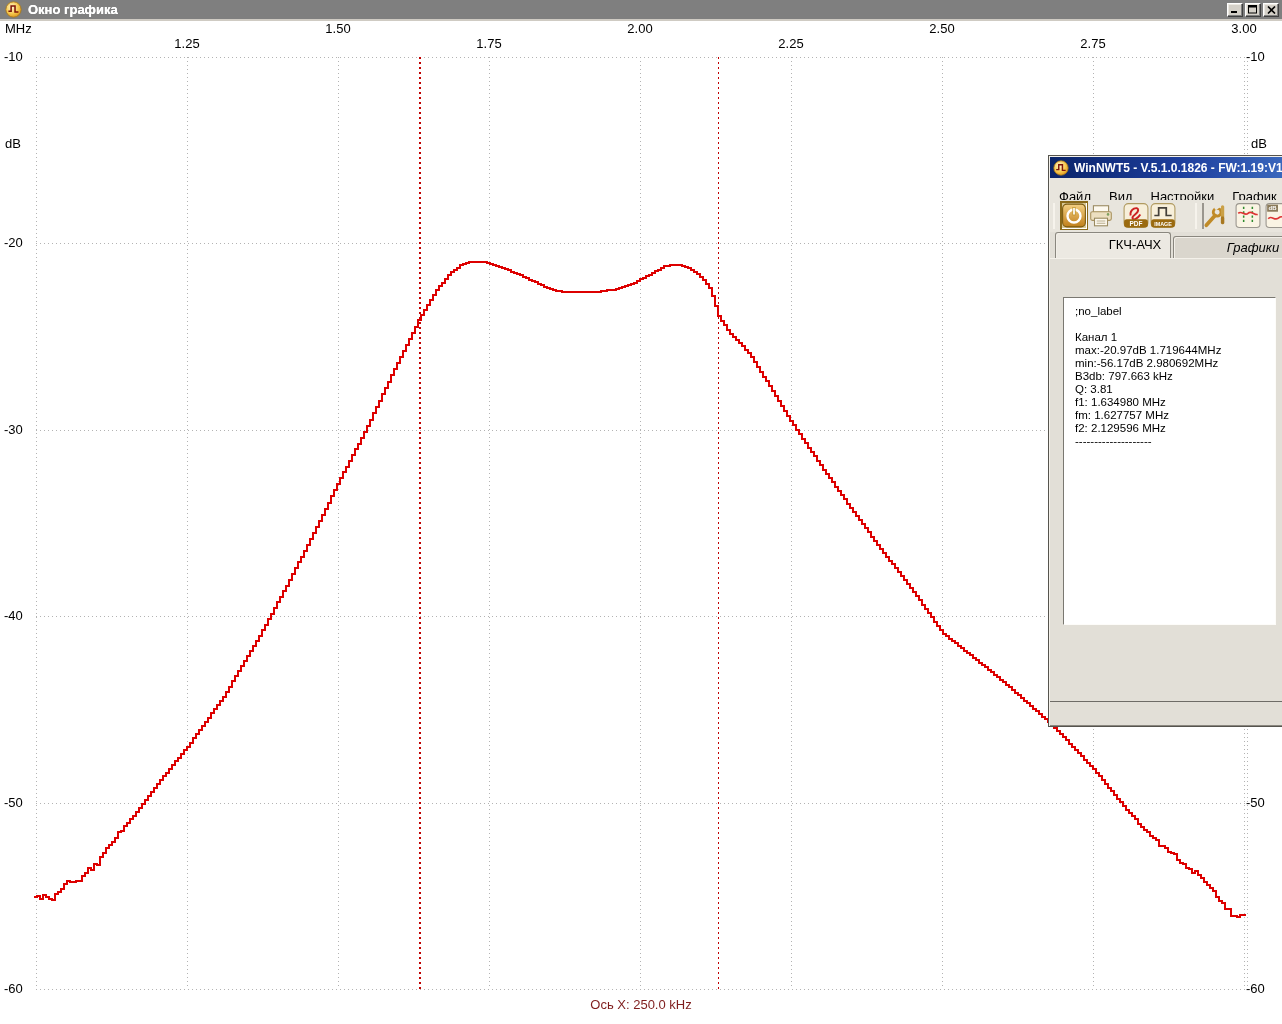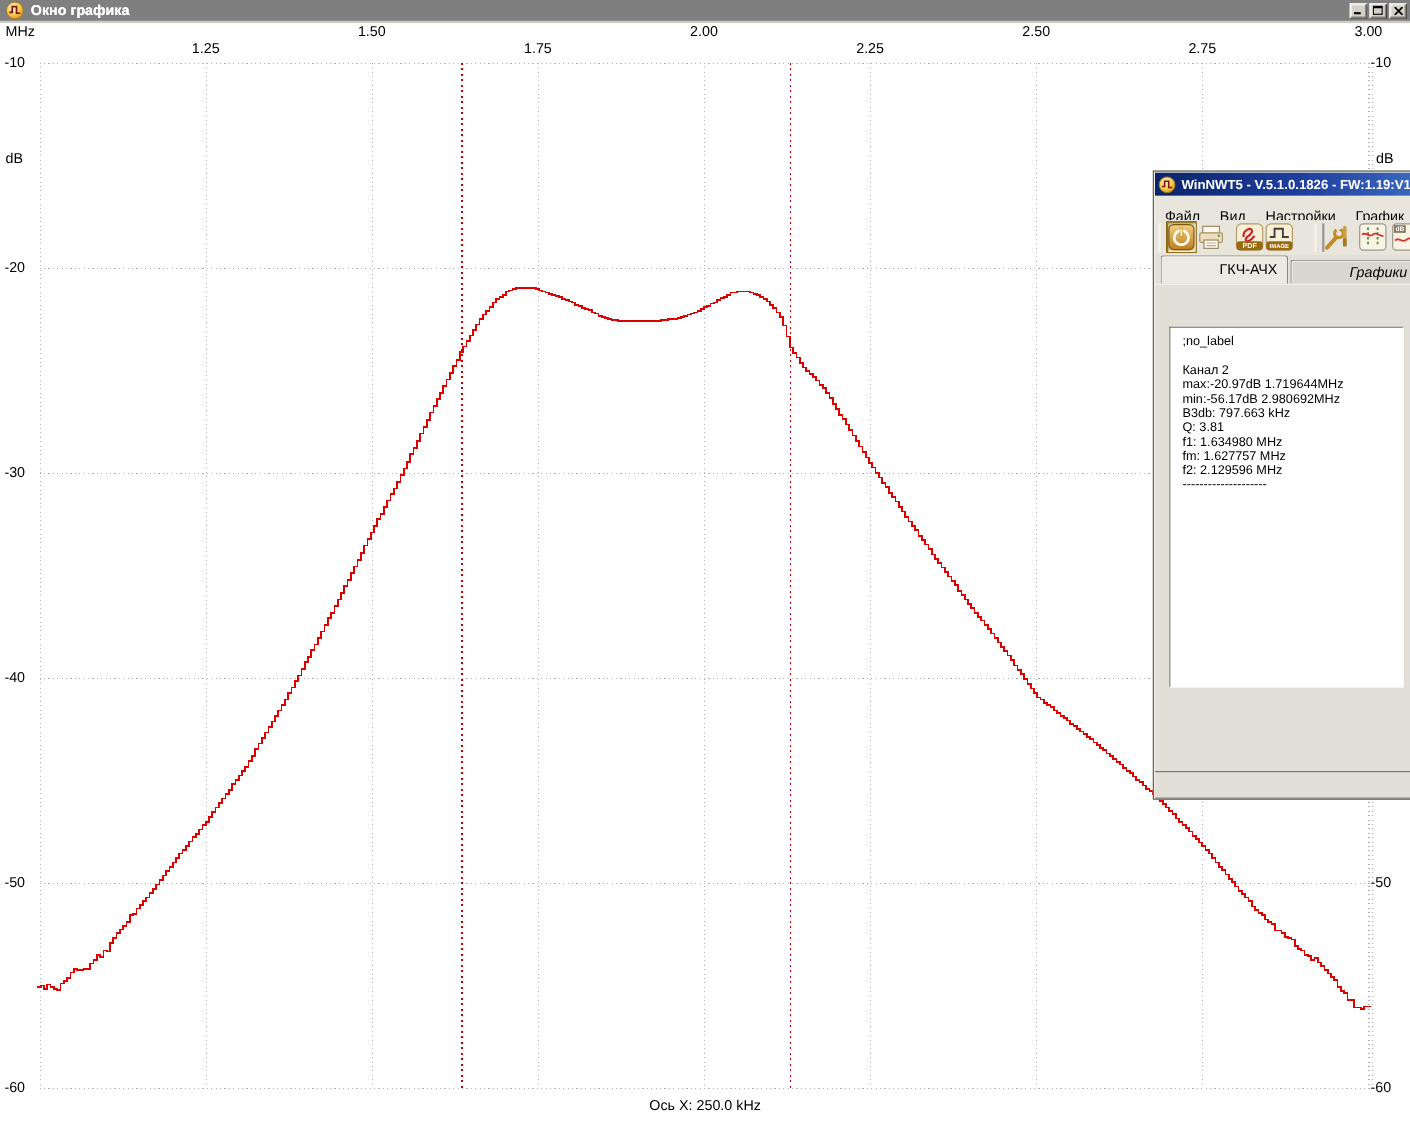--- a/index.html
+++ b/index.html
@@ -10,21 +10,21 @@
   .graph-titlebar .strip{position:absolute;left:0;top:19px;width:1282px;height:2px;background:#cfcbc3;}
   .gt-icon{width:17px;height:17px;margin-left:5px;flex:0 0 auto;}
   .gt-title{color:#ffffff;font-weight:bold;font-size:13px;margin-left:6px;white-space:nowrap;
     text-shadow:0 0 0 #fff;}
   .cap-btns{margin-left:auto;margin-right:3px;display:flex;align-items:center;}
   .cap-btn{width:16px;height:14px;background:#d4d0c8;border:1px solid;border-color:#ffffff #404040 #404040 #ffffff;
     box-shadow:inset -1px -1px 0 #808080,inset 1px 1px 0 #ece9e2;padding:0;margin-left:2px;
     display:flex;align-items:center;justify-content:center;cursor:default;}
   .cap-btn svg{display:block;}
   #plot{position:absolute;left:0;top:19px;z-index:1;}
-  #xcaption{position:absolute;left:0;top:997px;width:1282px;text-align:center;font-size:13px;color:#000000;z-index:1;}
+  #xcaption{position:absolute;left:0;top:997px;width:1282px;text-align:center;font-size:13px;color:#7f1d1d;z-index:1;}
   
   .app-window{position:absolute;left:1048px;top:155px;width:246px;height:570px;background:#e2dfd7;
     border:1px solid #56544e;box-shadow:inset 1px 1px 0 #f4f1ea,inset -1px -1px 0 #8a877f;z-index:10;}
   .app-titlebar{position:absolute;left:1px;top:1px;right:1px;height:21px;
     background:linear-gradient(90deg,#0a246a 0%,#1e3f9e 55%,#3d6cc0 100%);
     display:flex;align-items:center;overflow:hidden;}
   .app-titlebar .gt-icon{width:16px;height:16px;margin-left:3px;}
   .app-title{color:#fff;font-weight:bold;font-size:12px;margin-left:5px;white-space:nowrap;}
   .menubar{position:absolute;left:1px;top:22px;right:1px;height:22px;background:#e8e5dd;
     display:flex;align-items:center;font-size:13px;color:#000;overflow:hidden;}
@@ -236,21 +236,21 @@
       <span class="tab" style="width: 48px;">ГПД</span>
       <span class="tab-sep"></span>
       <span class="tab" style="width: 90px;">Ватт</span>
       <span class="tab-sep"></span>
     </div>
 
   <div class="app-content">
     <div class="info-box" id="infobox">
         <div class="info-line">;no_label</div>
         <div class="info-line">&nbsp;</div>
-        <div class="info-line">Канал 2</div>
+        <div class="info-line">Канал 1</div>
         <div class="info-line">max:-20.97dB 1.719644MHz</div>
         <div class="info-line">min:-56.17dB 2.980692MHz</div>
         <div class="info-line">B3db: 797.663 kHz</div>
         <div class="info-line">Q: 3.81</div>
         <div class="info-line">f1: 1.634980 MHz</div>
         <div class="info-line">fm: 1.627757 MHz</div>
         <div class="info-line">f2: 2.129596 MHz</div>
         <div class="info-line">--------------------</div>
       </div>
   </div>

